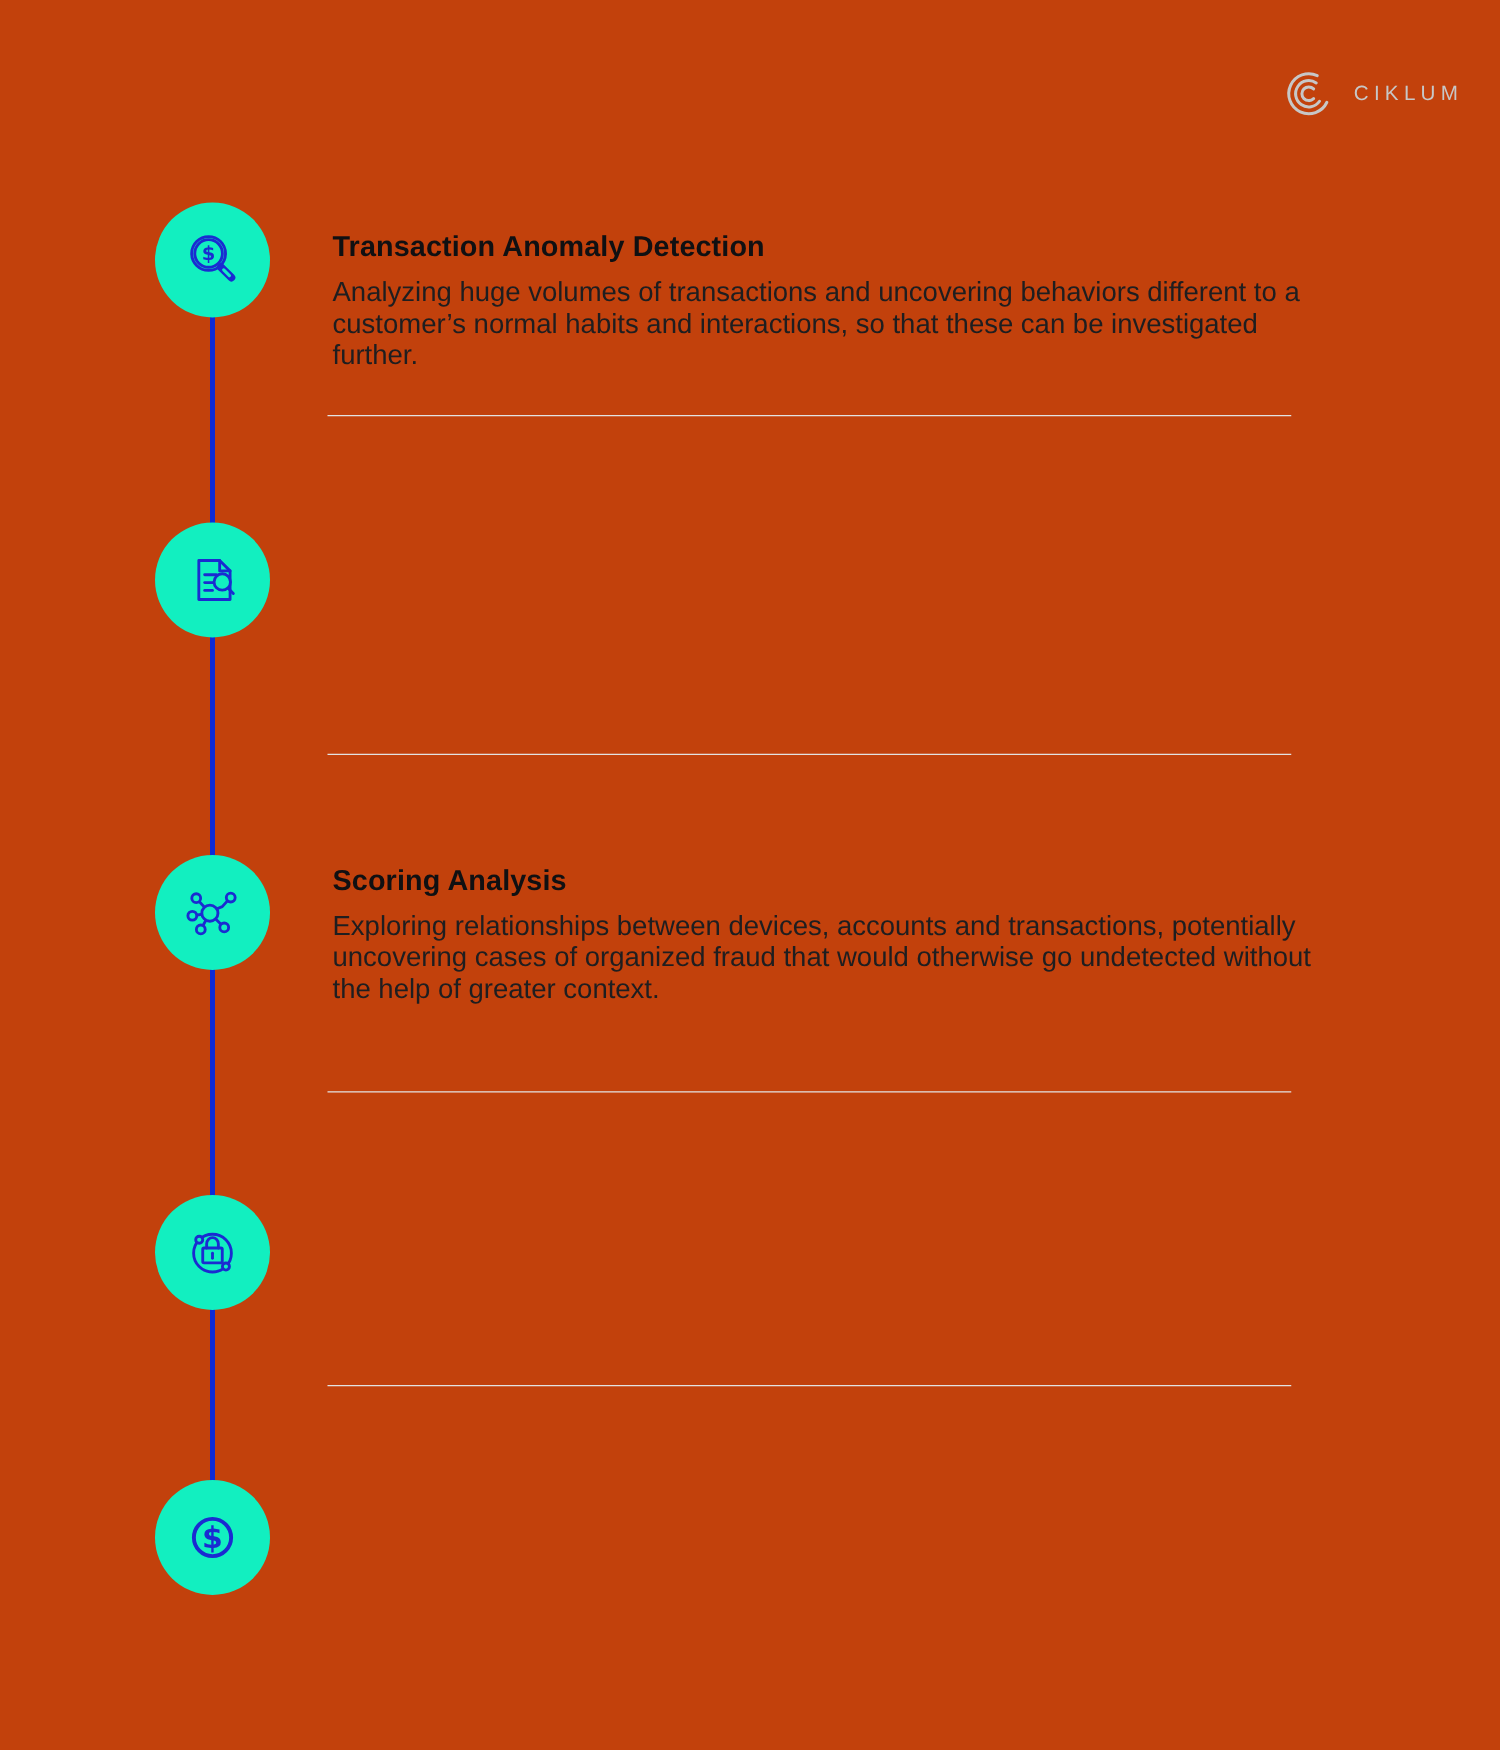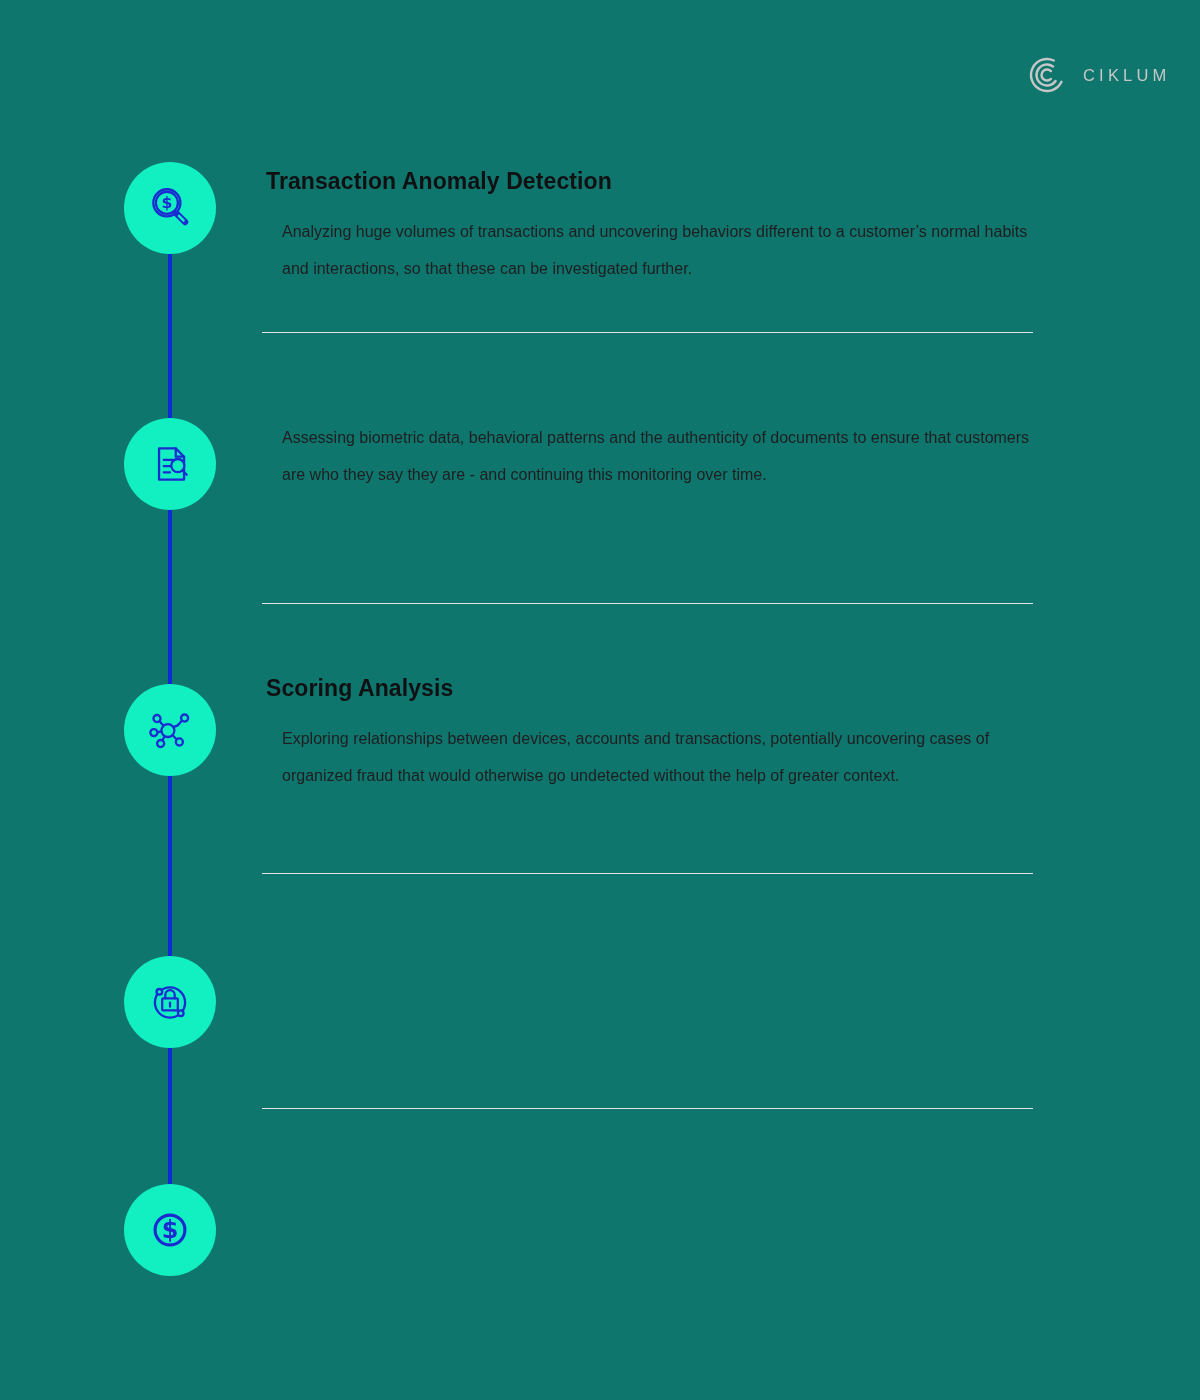--- a/index.html
+++ b/index.html
@@ -8,21 +8,21 @@
     --timeline-line:#0E2BD6;
     --divider:#E3E3E3;
     --title-text:#101012;
     --body-text:#1E1E20;
     --logo-gray:#C7C7C7;
   }
   html,body{margin:0;padding:0;background:#fff;}
   .canvas{
     position:relative;
     width:1200px;height:1400px;
-    background:#0f766e;
+    background:#c2410c;
     font-family:"Liberation Sans", sans-serif;
     overflow:hidden;
   }
 
   
   .logo{position:absolute;left:1026px;top:53px;display:flex;align-items:center;gap:13px;}
   .logo-mark{display:block;width:44px;height:44px;}
   .logo-mark path{stroke:var(--logo-gray);stroke-width:2.4;fill:none;stroke-linecap:round;}
   .logo-text{
     font-size:16.5px;letter-spacing:4.2px;color:var(--logo-gray);
@@ -46,25 +46,25 @@
   .icon-svg .s3{stroke:var(--icon-stroke);fill:none;stroke-width:3;stroke-linecap:round;stroke-linejoin:round;}
   .icon-svg .handle{stroke:var(--icon-stroke);stroke-width:6;stroke-linecap:round;}
   .icon-svg .teal-line{stroke:var(--circle-fill);stroke-width:2.4;stroke-linecap:round;}
   .icon-svg .knock{fill:var(--circle-fill);stroke:var(--icon-stroke);stroke-width:2.2;}
   .icon-svg .glyph{fill:var(--icon-stroke);stroke:none;font-family:"DejaVu Sans", sans-serif;font-weight:600;}
 
   
   .item{position:absolute;left:266px;width:802px;}
   .item-1{top:166px}.item-2{top:403px}.item-3{top:673px}.item-4{top:944px}.item-5{top:1181px}
   .item h2{
-    margin:0 0 8px 0;font-size:23px;font-weight:600;letter-spacing:.1px;
+    margin:16px 0 8px 0;font-size:23px;font-weight:600;letter-spacing:.1px;
     color:var(--title-text);line-height:31px;
   }
   .item p{
-    margin:16px;font-size:16px;line-height:37px;color:var(--body-text);
+    margin:0;font-size:22px;line-height:25px;color:var(--body-text);
     font-weight:400;
   }
 
   .divider{position:absolute;left:262px;width:771px;height:1px;background:var(--divider);}
   .divider-1{top:332px}.divider-2{top:603px}.divider-3{top:873px}.divider-4{top:1108px}
 </style>
 </head>
 <body>
 
 <div class="canvas">
@@ -137,21 +137,20 @@
   </div>
 
   <section class="item item-1">
     <h2>Transaction Anomaly Detection</h2>
     <p>Analyzing huge volumes of transactions and uncovering behaviors different to a customer’s normal habits and interactions, so that these can be investigated further.</p>
   </section>
 
   <div class="divider divider-1"></div>
 
   <section class="item item-2">
-    <p>Assessing biometric data, behavioral patterns and the authenticity of documents to ensure that customers are who they say they are - and continuing this monitoring over time.</p>
   </section>
 
   <div class="divider divider-2"></div>
 
   <section class="item item-3">
     <h2>Scoring Analysis</h2>
     <p>Exploring relationships between devices, accounts and transactions, potentially uncovering cases of organized fraud that would otherwise go undetected without the help of greater context.</p>
   </section>
 
   <div class="divider divider-3"></div>

